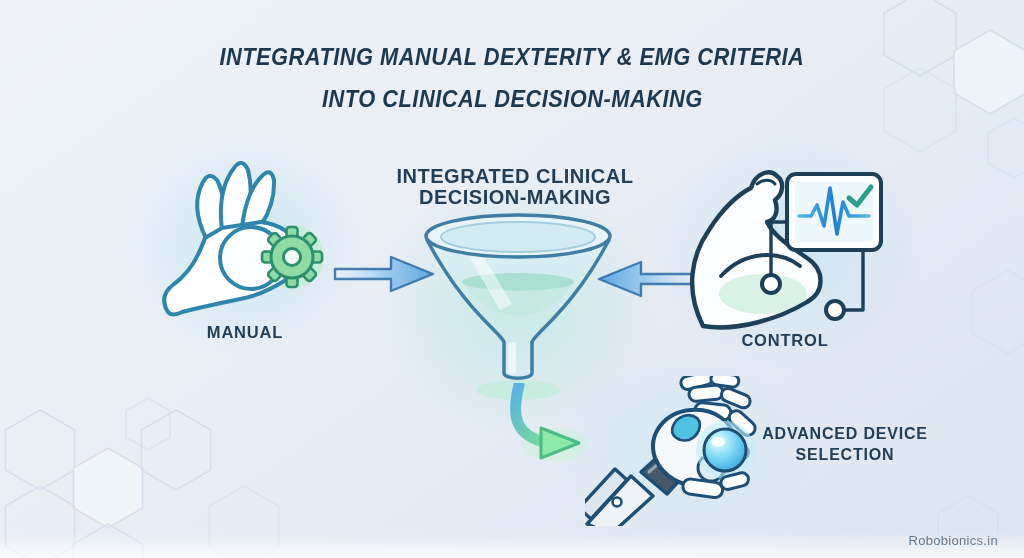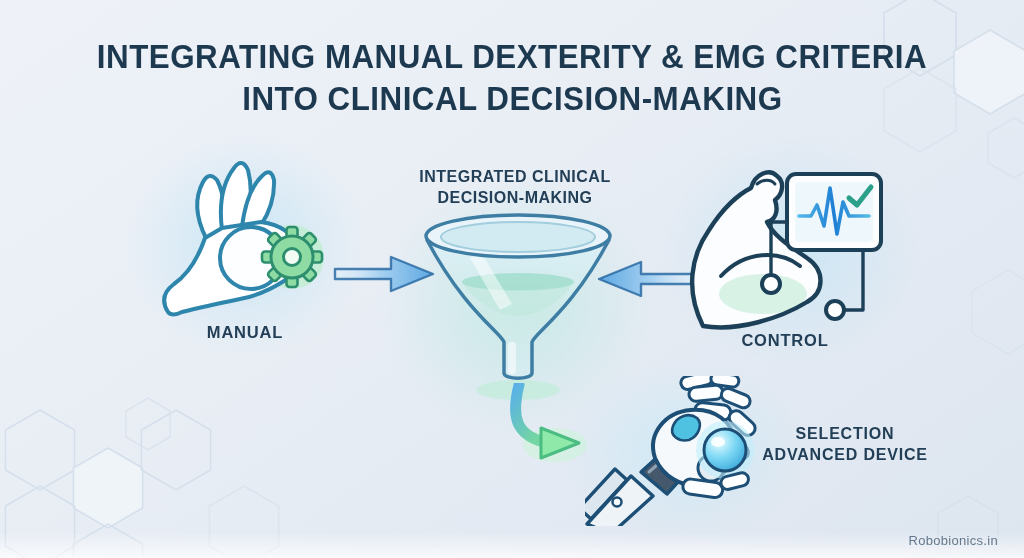--- a/index.html
+++ b/index.html
@@ -15,26 +15,26 @@
 
   .glow { position:absolute; border-radius:50%; pointer-events:none; }
   .glow-hand   { left:120px; top:130px; width:250px; height:230px; background: radial-gradient(ellipse at center, rgba(176,224,244,0.55) 0%, rgba(176,224,244,0) 68%); }
   .glow-funnel { left:372px; top:170px; width:290px; height:270px; background: radial-gradient(ellipse at center, rgba(173,230,220,0.55) 0%, rgba(173,230,220,0) 68%); }
   .glow-arm    { left:655px; top:130px; width:270px; height:240px; background: radial-gradient(ellipse at center, rgba(178,226,246,0.5) 0%, rgba(178,226,246,0) 68%); }
   .glow-robot  { left:560px; top:360px; width:250px; height:180px; background: radial-gradient(ellipse at center, rgba(184,234,250,0.45) 0%, rgba(184,234,250,0) 70%); }
   .bottom-light { position:absolute; left:0; bottom:0; width:1024px; height:26px;
     background: linear-gradient(to top, rgba(255,255,255,0.75), rgba(255,255,255,0)); }
 
   .title { position:absolute; left:0; top:36px; width:1024px; text-align:center;
-    color:#1d3950; font-weight:bold; font-size:33px; line-height:42px; letter-spacing:0.5px; }
+    color:#1d3950; font-weight:bold; font-size:23px; line-height:42px; letter-spacing:0.5px;font-style:italic; }
   .title .tline { display:inline-block; transform:scaleX(0.95); white-space:nowrap; }
 
   .node-label { position:absolute; text-align:center; color:#223f57; font-weight:bold;
     font-size:16.5px; line-height:21px; letter-spacing:0.8px; }
-  .lbl-funnel  { left:385px; top:166px; width:260px; font-size:16px; letter-spacing:0.5px; }
+  .lbl-funnel  { left:385px; top:166px; width:260px; font-size:20px; letter-spacing:0.5px; }
   .lbl-manual  { left:120px; top:322px; width:250px; }
   .lbl-emg     { left:675px; top:330px; width:220px; }
   .lbl-outcome { left:732px; top:423px; width:226px; font-size:16px; line-height:21px; }
 
   .icon-abs { position:absolute; }
   .watermark { position:absolute; right:26px; bottom:10px; font-size:13px; color:#64788d; letter-spacing:0.3px; }
 </style>
 </head>
 <body>
 
@@ -225,18 +225,18 @@
     <div>INTEGRATED CLINICAL</div>
     <div>DECISION-MAKING</div>
   </div>
   <div class="node-label lbl-manual">
     <div>MANUAL</div>
   </div>
   <div class="node-label lbl-emg">
     <div>CONTROL</div>
   </div>
   <div class="node-label lbl-outcome">
+    <div>ADVANCED DEVICE</div>
     <div>SELECTION</div>
-    <div>ADVANCED DEVICE</div>
   </div>
 
   <div class="watermark">Robobionics.in</div>
 </div>
 
 </body></html>

